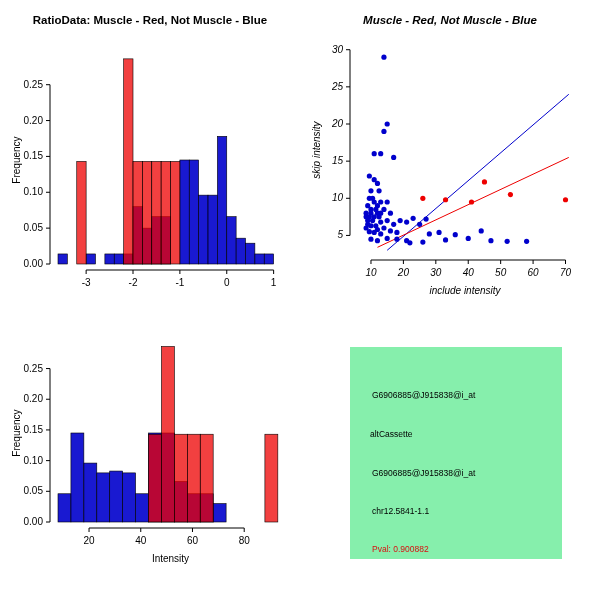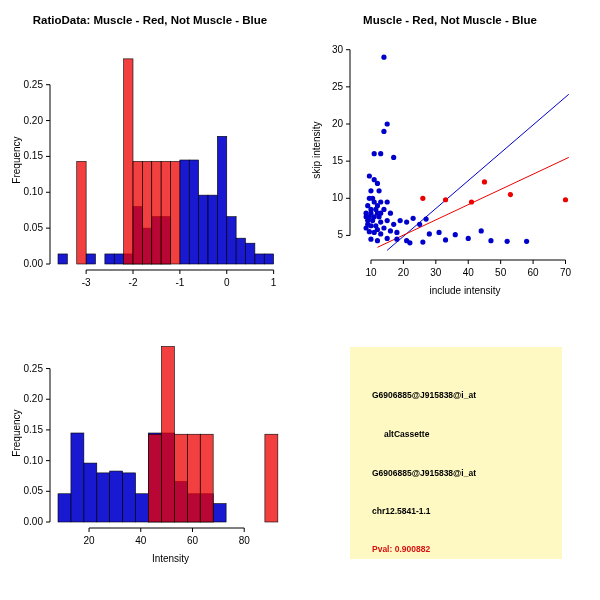--- a/index.html
+++ b/index.html
@@ -2,21 +2,21 @@
 <html><head>
 <meta charset="utf-8">
 <style>
   html,body{margin:0;padding:0;background:#ffffff;}
   body{width:600px;height:600px;font-family:"Liberation Sans",sans-serif;color:#000;overflow:hidden;}
   .page{position:relative;width:600px;height:600px;}
   .panel{position:absolute;}
   .ptitle{font-size:11.5px;font-weight:bold;text-align:center;color:#000;}
   svg{display:block;}
   text{font-family:"Liberation Sans",sans-serif;}
-  .info-box{position:absolute;left:350px;top:347px;width:212px;height:212px;background:#fef9c3;font-weight:bold;}
+  .info-box{position:absolute;left:350px;top:347px;width:212px;height:212px;background:#86efac;}
   .info-line{position:absolute;font-size:8.5px;color:#000;}
   .info-line.pval{color:#d81010;}
 </style>
 </head>
 <body>
 
 <div class="page">
 
   <div class="panel" style="left:0px;top:14px;width:300px;">
     <div class="ptitle">RatioData: Muscle - Red, Not Muscle - Blue</div>
@@ -69,21 +69,21 @@
         <rect x="76.75" y="135.43448275862067" width="9.375" height="102.56551724137933" fill="#ee0000" stroke="#000" stroke-width="0.6" fill-opacity="0.75"></rect>
         <rect x="123.625" y="32.86896551724138" width="9.375" height="205.13103448275862" fill="#ee0000" stroke="#000" stroke-width="0.6" fill-opacity="0.75"></rect>
         <rect x="133" y="135.43448275862067" width="9.375" height="102.56551724137933" fill="#ee0000" stroke="#000" stroke-width="0.6" fill-opacity="0.75"></rect>
         <rect x="142.375" y="135.43448275862067" width="9.375" height="102.56551724137933" fill="#ee0000" stroke="#000" stroke-width="0.6" fill-opacity="0.75"></rect>
         <rect x="151.75" y="135.43448275862067" width="9.375" height="102.56551724137933" fill="#ee0000" stroke="#000" stroke-width="0.6" fill-opacity="0.75"></rect>
         <rect x="161.125" y="135.43448275862067" width="9.375000000000028" height="102.56551724137933" fill="#ee0000" stroke="#000" stroke-width="0.6" fill-opacity="0.75"></rect>
         <rect x="170.50000000000003" y="135.43448275862067" width="9.374999999999972" height="102.56551724137933" fill="#ee0000" stroke="#000" stroke-width="0.6" fill-opacity="0.75"></rect>
       </svg>
   </div>
 
-  <div class="panel" style="left:300px;top:14px;width:300px;">
+  <div class="panel" style="left:300px;top:14px;width:300px;font-style:italic;">
     <div class="ptitle">Muscle - Red, Not Muscle - Blue</div>
     <svg id="svg-scatter" width="300" height="270">
         <line x1="70.96969696969697" y1="234" x2="265.5151515151515" y2="234" stroke="#000" stroke-width="1"></line>
         <line x1="70.96969696969697" y1="234" x2="70.96969696969697" y2="238" stroke="#000" stroke-width="1"></line>
         <text x="70.96969696969697" y="250" font-size="10" fill="#000" text-anchor="middle">10</text>
         <line x1="103.3939393939394" y1="234" x2="103.3939393939394" y2="238" stroke="#000" stroke-width="1"></line>
         <text x="103.3939393939394" y="250" font-size="10" fill="#000" text-anchor="middle">20</text>
         <line x1="135.8181818181818" y1="234" x2="135.8181818181818" y2="238" stroke="#000" stroke-width="1"></line>
         <text x="135.8181818181818" y="250" font-size="10" fill="#000" text-anchor="middle">30</text>
         <line x1="168.24242424242425" y1="234" x2="168.24242424242425" y2="238" stroke="#000" stroke-width="1"></line>
@@ -230,19 +230,19 @@
         <rect x="161.44827586206895" y="32.45517241379312" width="12.931034482758633" height="175.54482758620688" fill="#ee0000" stroke="#000" stroke-width="0.6" fill-opacity="0.75"></rect>
         <rect x="174.3793103448276" y="120.22758620689656" width="12.931034482758605" height="87.77241379310344" fill="#ee0000" stroke="#000" stroke-width="0.6" fill-opacity="0.75"></rect>
         <rect x="187.3103448275862" y="120.22758620689656" width="12.931034482758633" height="87.77241379310344" fill="#ee0000" stroke="#000" stroke-width="0.6" fill-opacity="0.75"></rect>
         <rect x="200.24137931034483" y="120.22758620689656" width="12.931034482758633" height="87.77241379310344" fill="#ee0000" stroke="#000" stroke-width="0.6" fill-opacity="0.75"></rect>
         <rect x="264.8965517241379" y="120.22758620689656" width="12.931034482758662" height="87.77241379310344" fill="#ee0000" stroke="#000" stroke-width="0.6" fill-opacity="0.75"></rect>
       </svg>
   </div>
 
   <div class="info-box">
     <div class="info-line" style="left:22px;top:43px;">G6906885@J915838@i_at</div>
-    <div class="info-line" style="left:34px;top:82px;">altCassette</div>
+    <div class="info-line" style="left:20px;top:82px;">altCassette</div>
     <div class="info-line" style="left:22px;top:121px;">G6906885@J915838@i_at</div>
     <div class="info-line" style="left:22px;top:159px;">chr12.5841-1.1</div>
     <div class="info-line pval" style="left:22px;top:197px;">Pval: 0.900882</div>
   </div>
 
 </div>
 
 </body></html>

